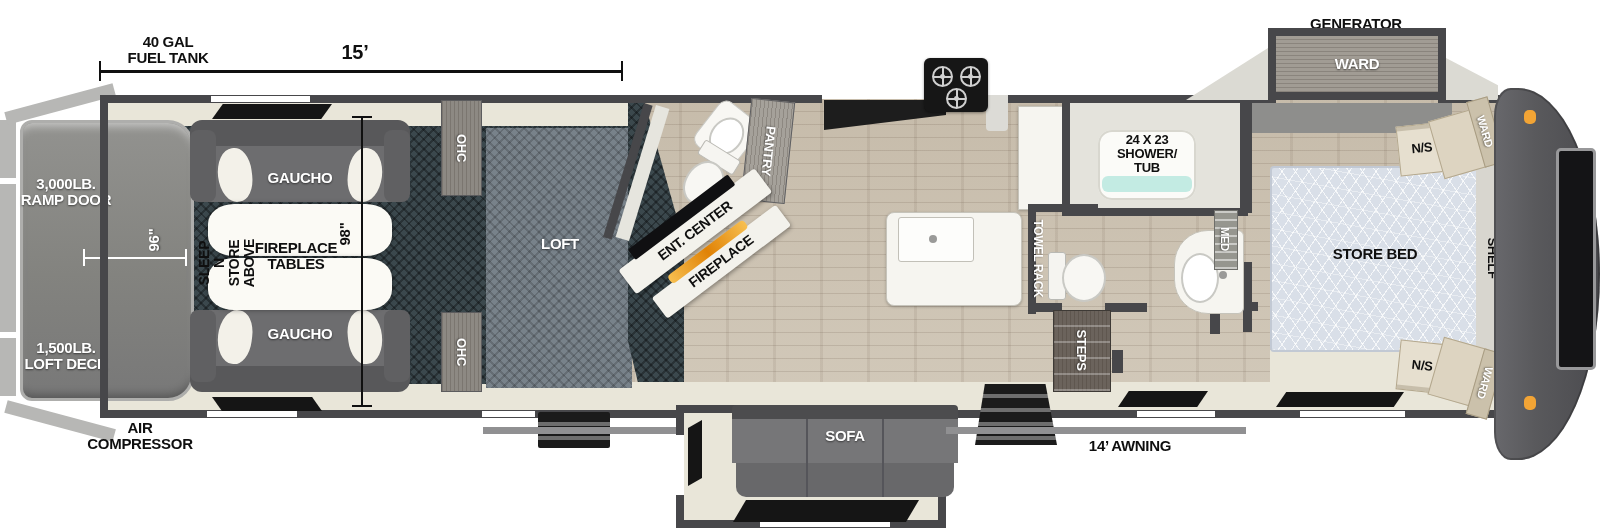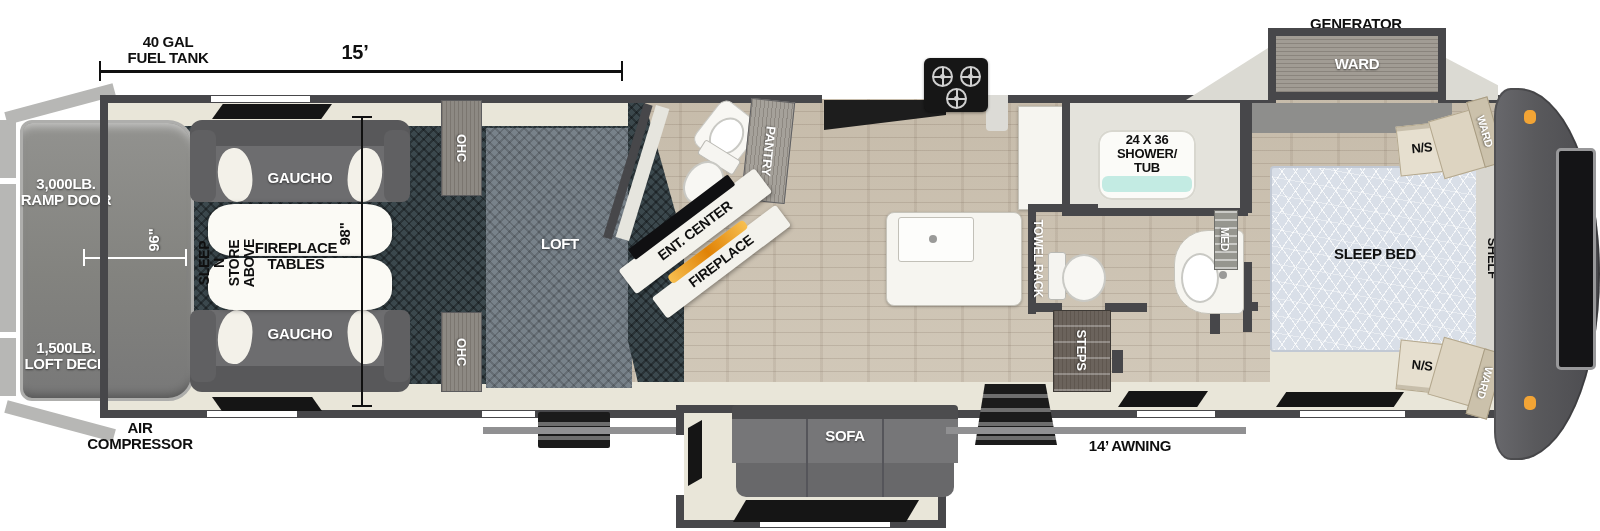--- a/index.html
+++ b/index.html
@@ -196,21 +196,21 @@
   <div class="abs whitebox" style="left:886px;top:212px;width:134px;height:92px;border-radius:8px;">
     <div class="abs" style="left:11px;top:4px;width:74px;height:43px;background:#fdfdfb;border:1px solid #c2c0b8;border-radius:3px;"></div>
     <div class="abs" style="left:42px;top:22px;width:8px;height:8px;background:#9a9a98;border-radius:50%;"></div>
   </div>
 
   <div class="abs whitebox" style="left:1018px;top:106px;width:44px;height:102px;"></div>
 
   <div class="abs" style="left:1062px;top:95px;width:186px;height:121px;border:8px solid #47474a;background:#e4e3dc;box-sizing:border-box;"></div>
   <div class="abs" style="left:1098px;top:130px;width:98px;height:70px;background:#fbfbf8;border-radius:14px;box-shadow:inset 0 0 0 2px #d8d7cf;"></div>
   <div class="abs" style="left:1102px;top:176px;width:90px;height:16px;background:#c3ebe3;border-radius:6px;"></div>
-  <div class="abs lb s13" style="left:1096px;top:133px;width:102px;">24 X 36
+  <div class="abs lb s13" style="left:1096px;top:133px;width:102px;">24 X 23
 SHOWER/
 TUB</div>
 
   <div class="abs wall" style="left:1028px;top:204px;width:8px;height:110px;"></div>
   <div class="abs wall" style="left:1028px;top:204px;width:70px;height:8px;"></div>
   <div class="abs wall" style="left:1030px;top:303px;width:32px;height:9px;"></div>
   <div class="abs wall" style="left:1105px;top:303px;width:42px;height:9px;"></div>
   <div class="abs wall" style="left:1210px;top:302px;width:48px;height:9px;"></div>
   <div class="abs wall" style="left:1210px;top:302px;width:10px;height:32px;"></div>
   <div class="abs wall" style="left:1243px;top:95px;width:9px;height:118px;"></div>
@@ -240,21 +240,21 @@
     </div>
 
   <div class="abs" style="left:1268px;top:28px;width:178px;height:72px;border:8px solid #47474a;background:#efeee9;box-sizing:border-box;">
     <div class="abs grainh" style="left:0;top:0;width:162px;height:56px;"></div>
     <div class="abs lb lw" style="left:31px;top:20px;width:100px;">WARD</div>
   </div>
   <div class="abs" style="left:1186px;top:48px;width:82px;height:52px;background:#dbdad3;clip-path:polygon(0 100%,100% 0,100% 100%);"></div>
   <div class="abs" style="left:1446px;top:58px;width:52px;height:42px;background:#dbdad3;clip-path:polygon(0 0,100% 65%,100% 100%,0 100%);"></div>
 
   <div class="abs mattress" style="left:1270px;top:166px;width:208px;height:182px;border:2px solid #c2c9d4;border-radius:4px;"></div>
-  <div class="abs lb" style="left:1320px;top:246px;width:110px;">SLEEP BED</div>
+  <div class="abs lb" style="left:1320px;top:246px;width:110px;">STORE BED</div>
   <div class="abs" style="left:1476px;top:152px;width:30px;height:210px;background:#d8d6cf;border-radius:0 14px 14px 0;"></div>
   <div class="vlab" style="left:1478px;top:218px;width:28px;height:80px;">
       <span class="lb s13 rot90">SHELF</span>
     </div>
 
   <div class="abs" style="left:1398px;top:124px;width:48px;height:48px;background:#e6dfcf;border:1px solid #b3a78d;transform:rotate(-6deg);box-shadow:inset -4px 4px 0 rgba(130,115,90,.30);">
     <div class="abs lb s13" style="left:0;top:16px;width:46px;">N/S</div>
   </div>
   <div class="abs" style="left:1434px;top:104px;width:62px;height:68px;transform:rotate(-16deg);">
     <div class="abs" style="left:0;top:8px;width:44px;height:58px;background:#ddd4c1;border:1px solid #b3a78d;"></div>

